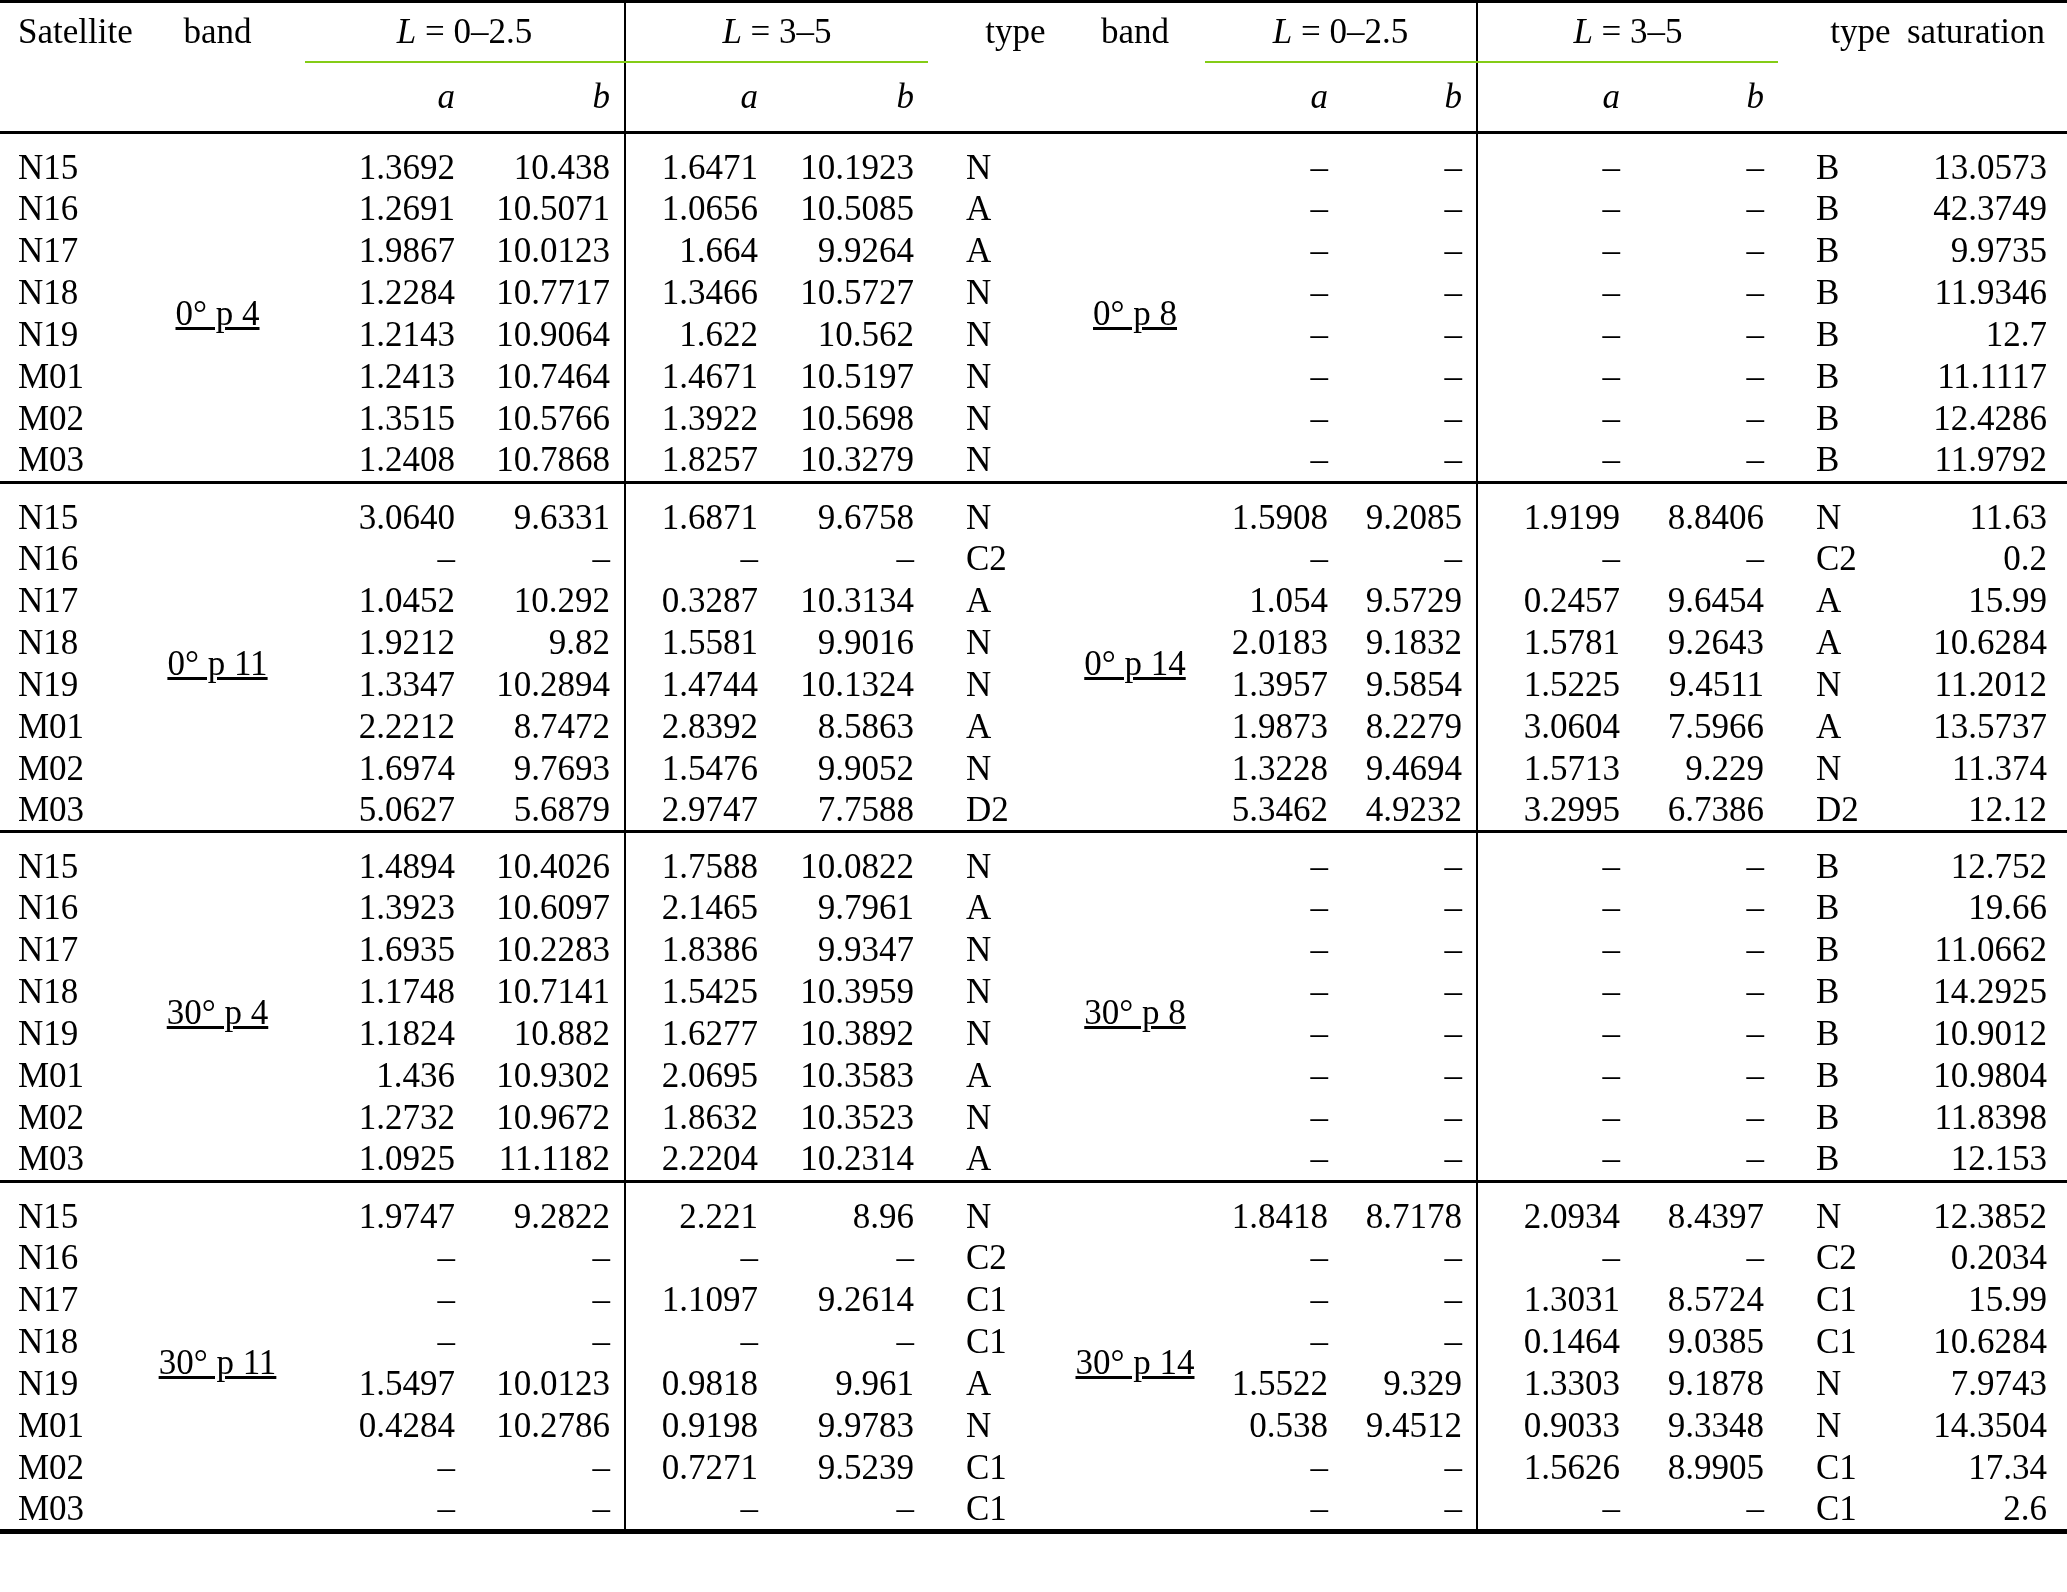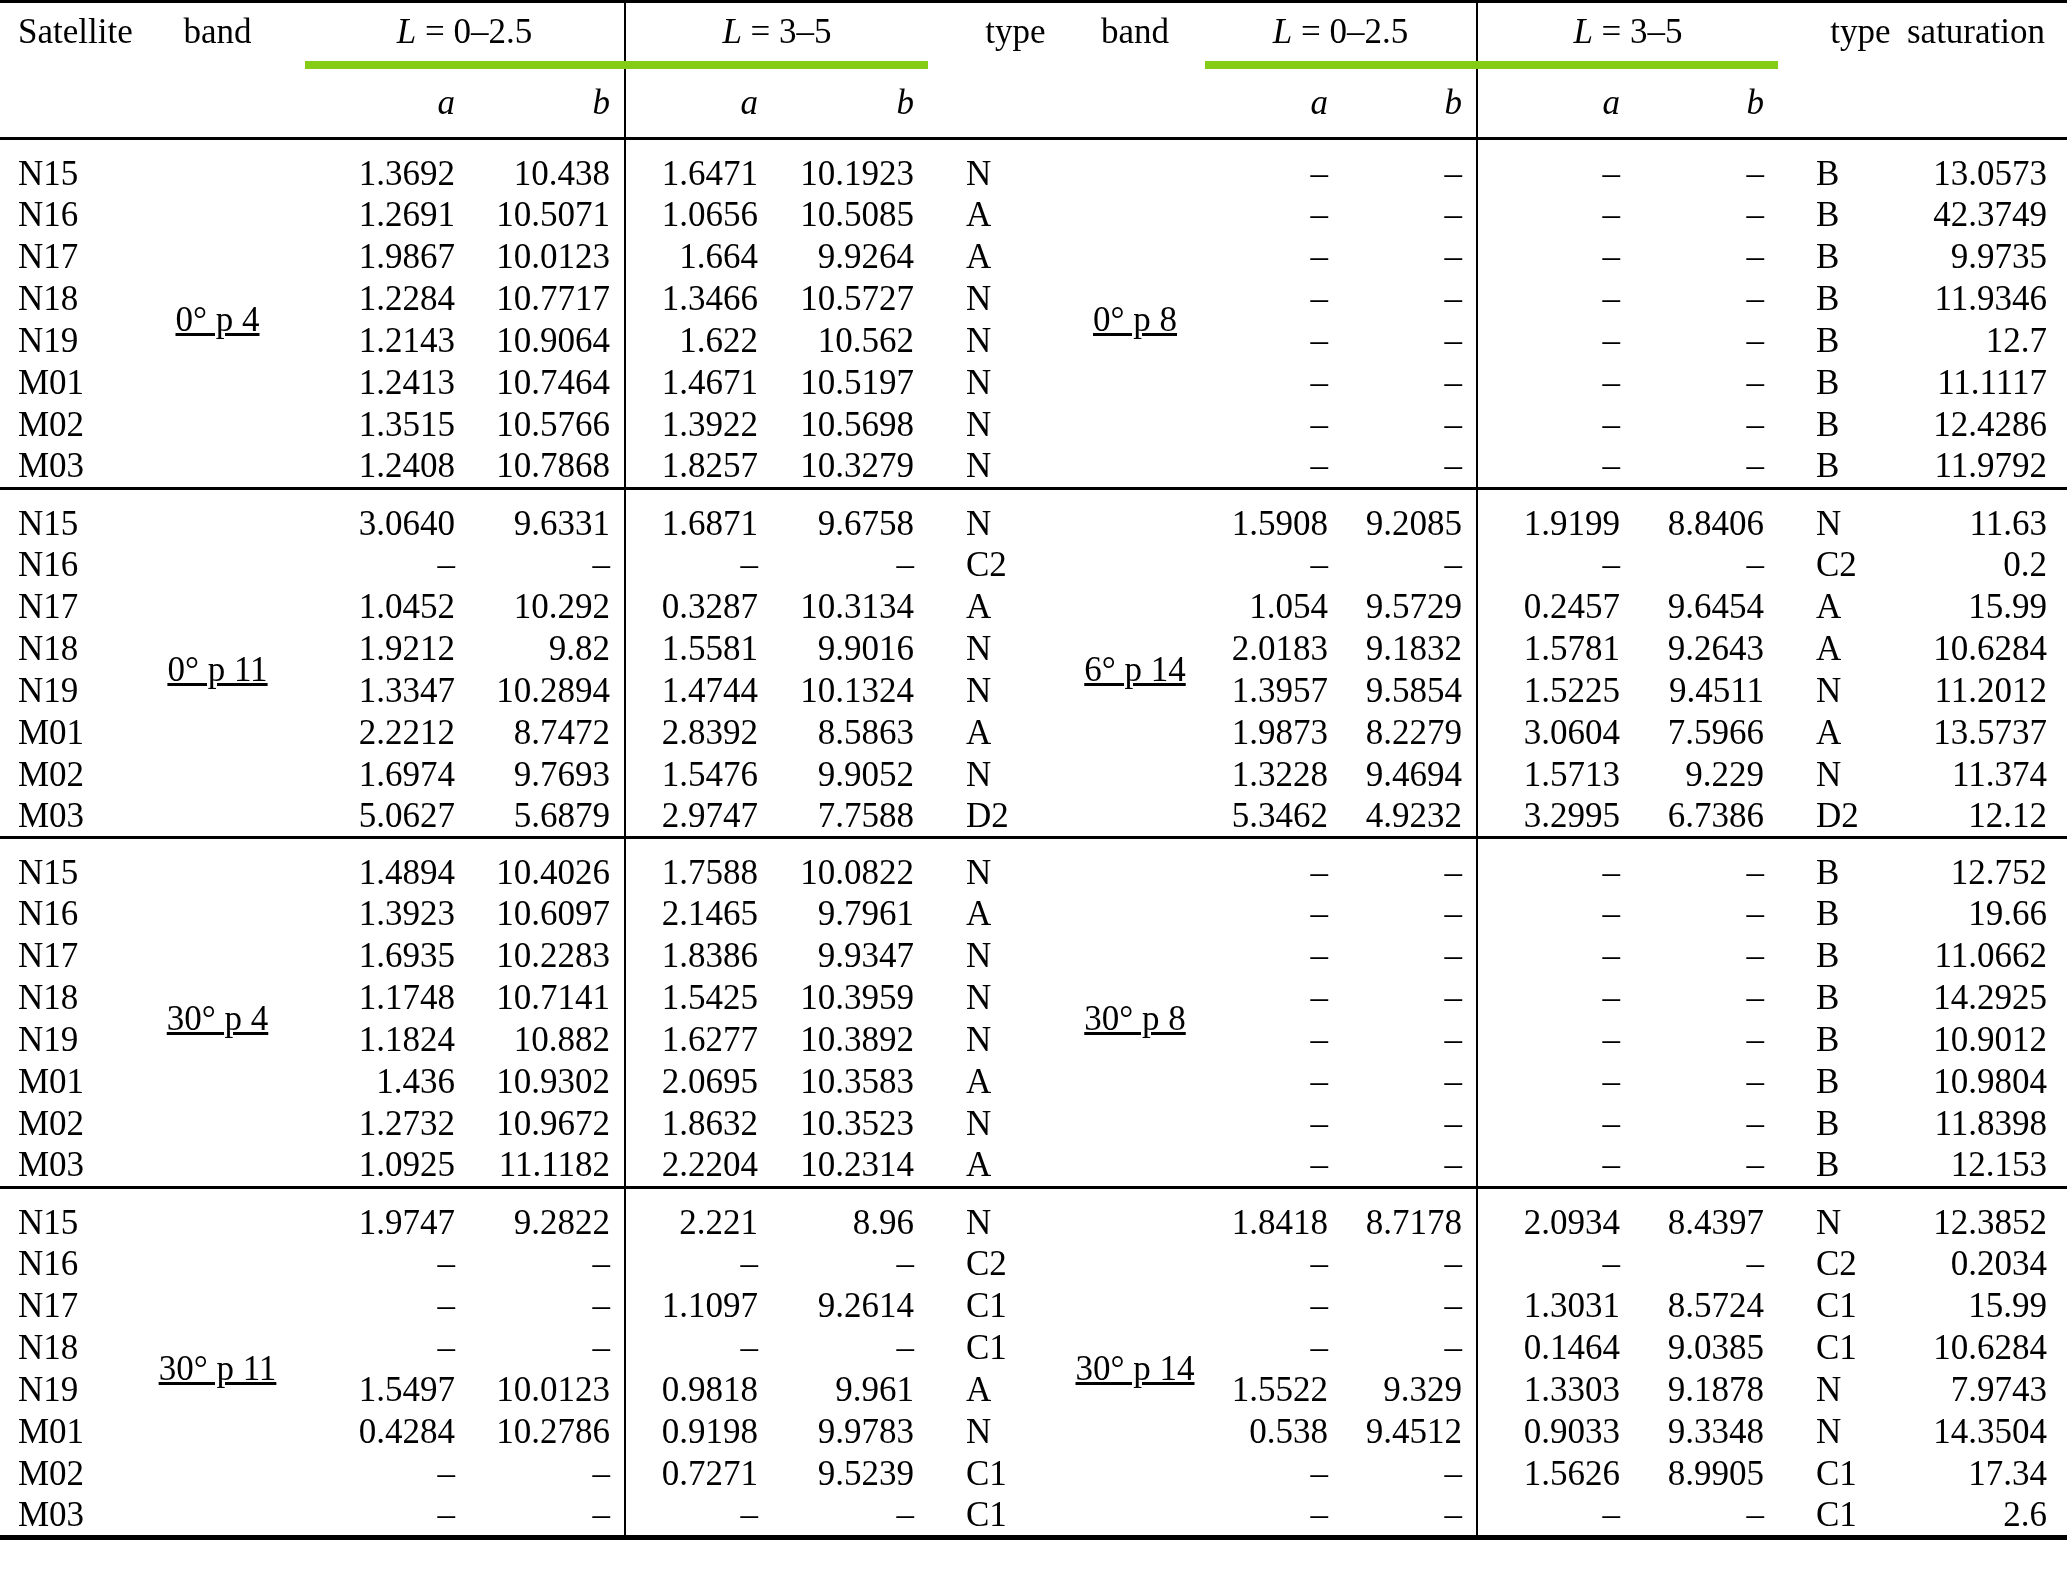--- a/index.html
+++ b/index.html
@@ -27,21 +27,21 @@
     font-weight: normal;
     padding: 0;
     white-space: nowrap;
     vertical-align: middle;
   }
   .it { font-style: italic; }
   
   tr.h1 th { height: 58px; text-align: center; vertical-align: middle; }
   tr.h1 th.rs { vertical-align: top; padding-top: 9px; line-height: 40px; }
   tr.h2 th { height: 68px; vertical-align: middle; }
-  .cmid { border-bottom: 8px solid #84cc16; }
+  .cmid { border-bottom: 2px solid #84cc16; }
   .bar  { border-left: 2px solid #000; }
   .hsat  { text-align: left;  padding-left: 18px; }
   .hband { text-align: center; }
   .htype { text-align: left;  padding-left: 38px; }
   .hsatu { text-align: right; padding-right: 20px; }
   
   tbody tr { height: 42px; }
   td.sat  { text-align: left;   padding-left: 18px; }
   td.band { text-align: center; vertical-align: middle; text-decoration: underline; }
   .num    { text-align: right;  padding-right: 14px; }
@@ -212,21 +212,21 @@
     </tbody>
     <tbody>
       <tr>
         <td class="sat">N15</td>
         <td class="band" rowspan="8">0° p 11</td>
         <td class="num">3.0640</td>
         <td class="num">9.6331</td>
         <td class="num bar">1.6871</td>
         <td class="num">9.6758</td>
         <td class="typ">N</td>
-        <td class="band" rowspan="8">6° p 14</td>
+        <td class="band" rowspan="8">0° p 14</td>
         <td class="num">1.5908</td>
         <td class="num">9.2085</td>
         <td class="num bar">1.9199</td>
         <td class="num">8.8406</td>
         <td class="typ">N</td>
         <td class="satu">11.63</td>
       </tr>
       <tr>
         <td class="sat">N16</td>
         <td class="num">–</td>

